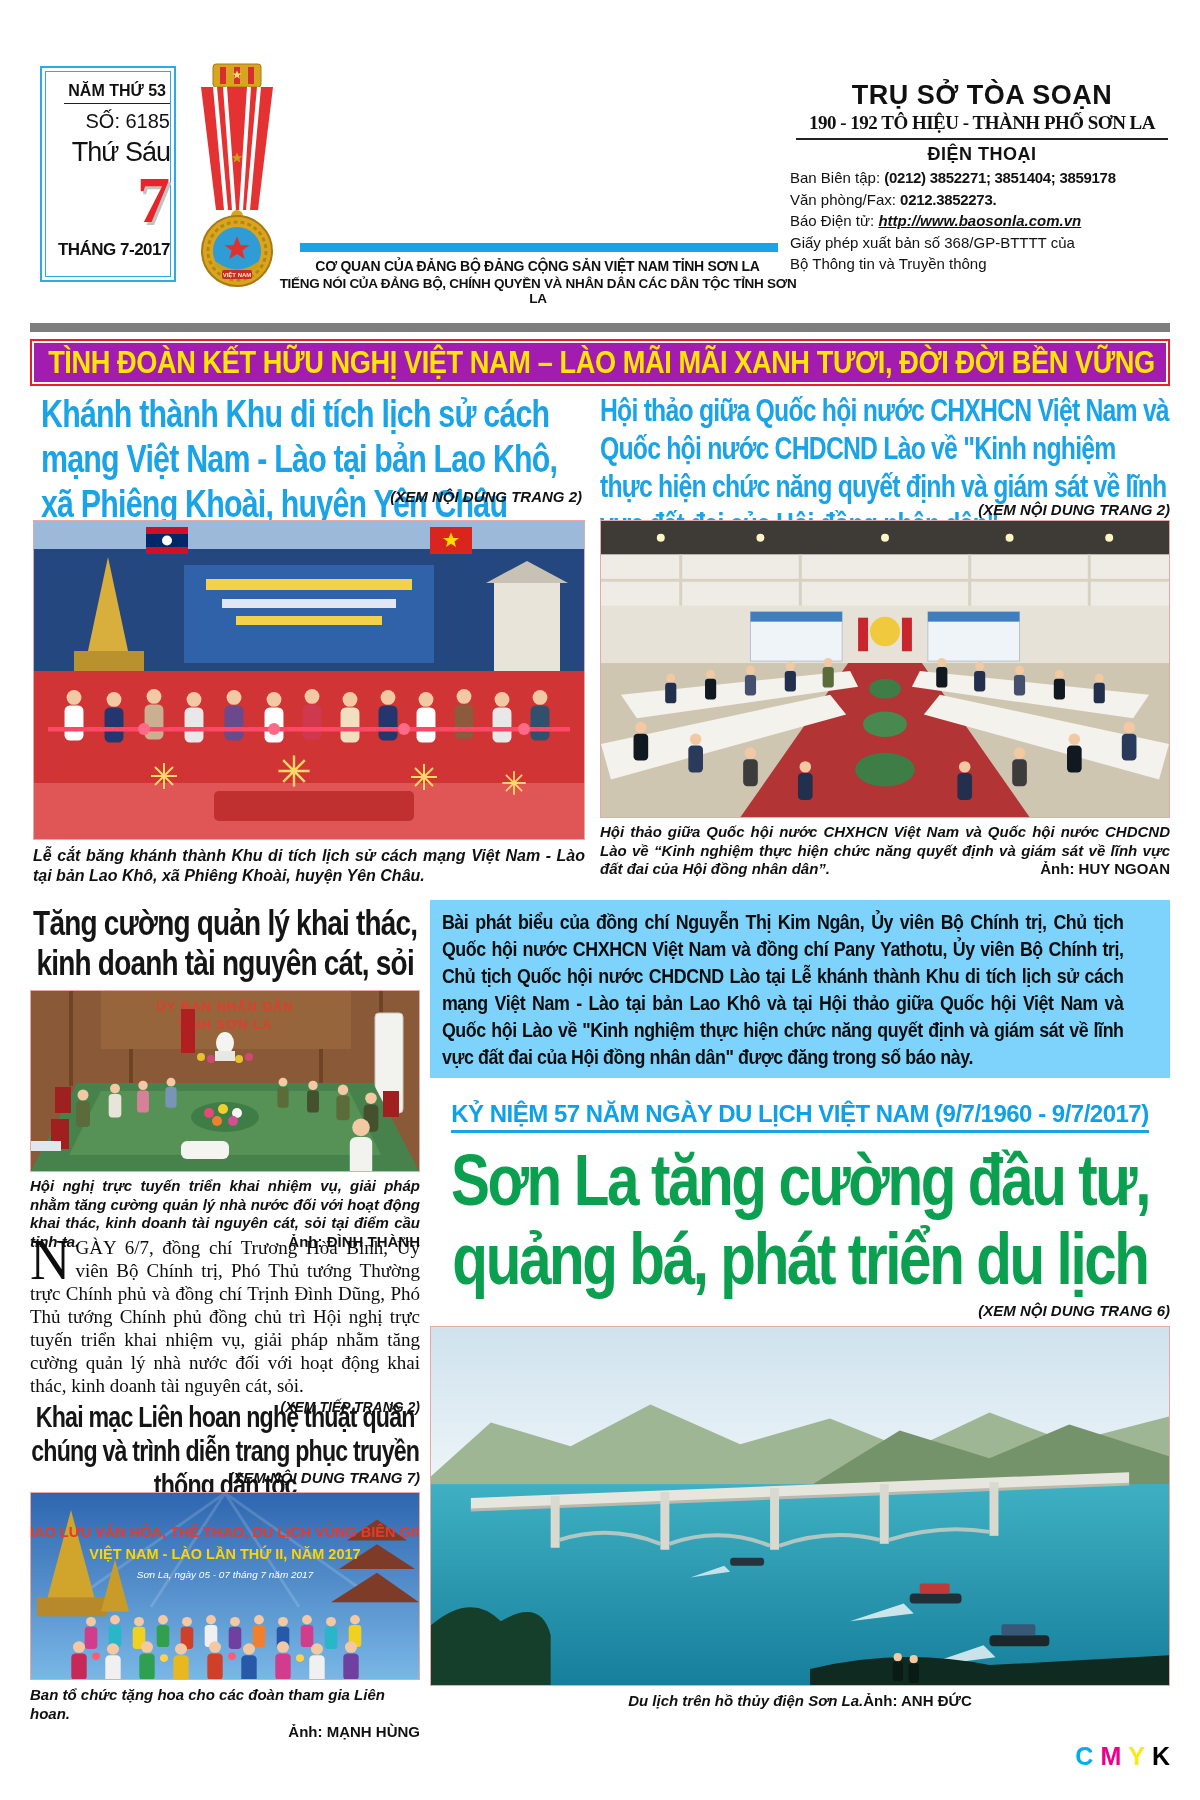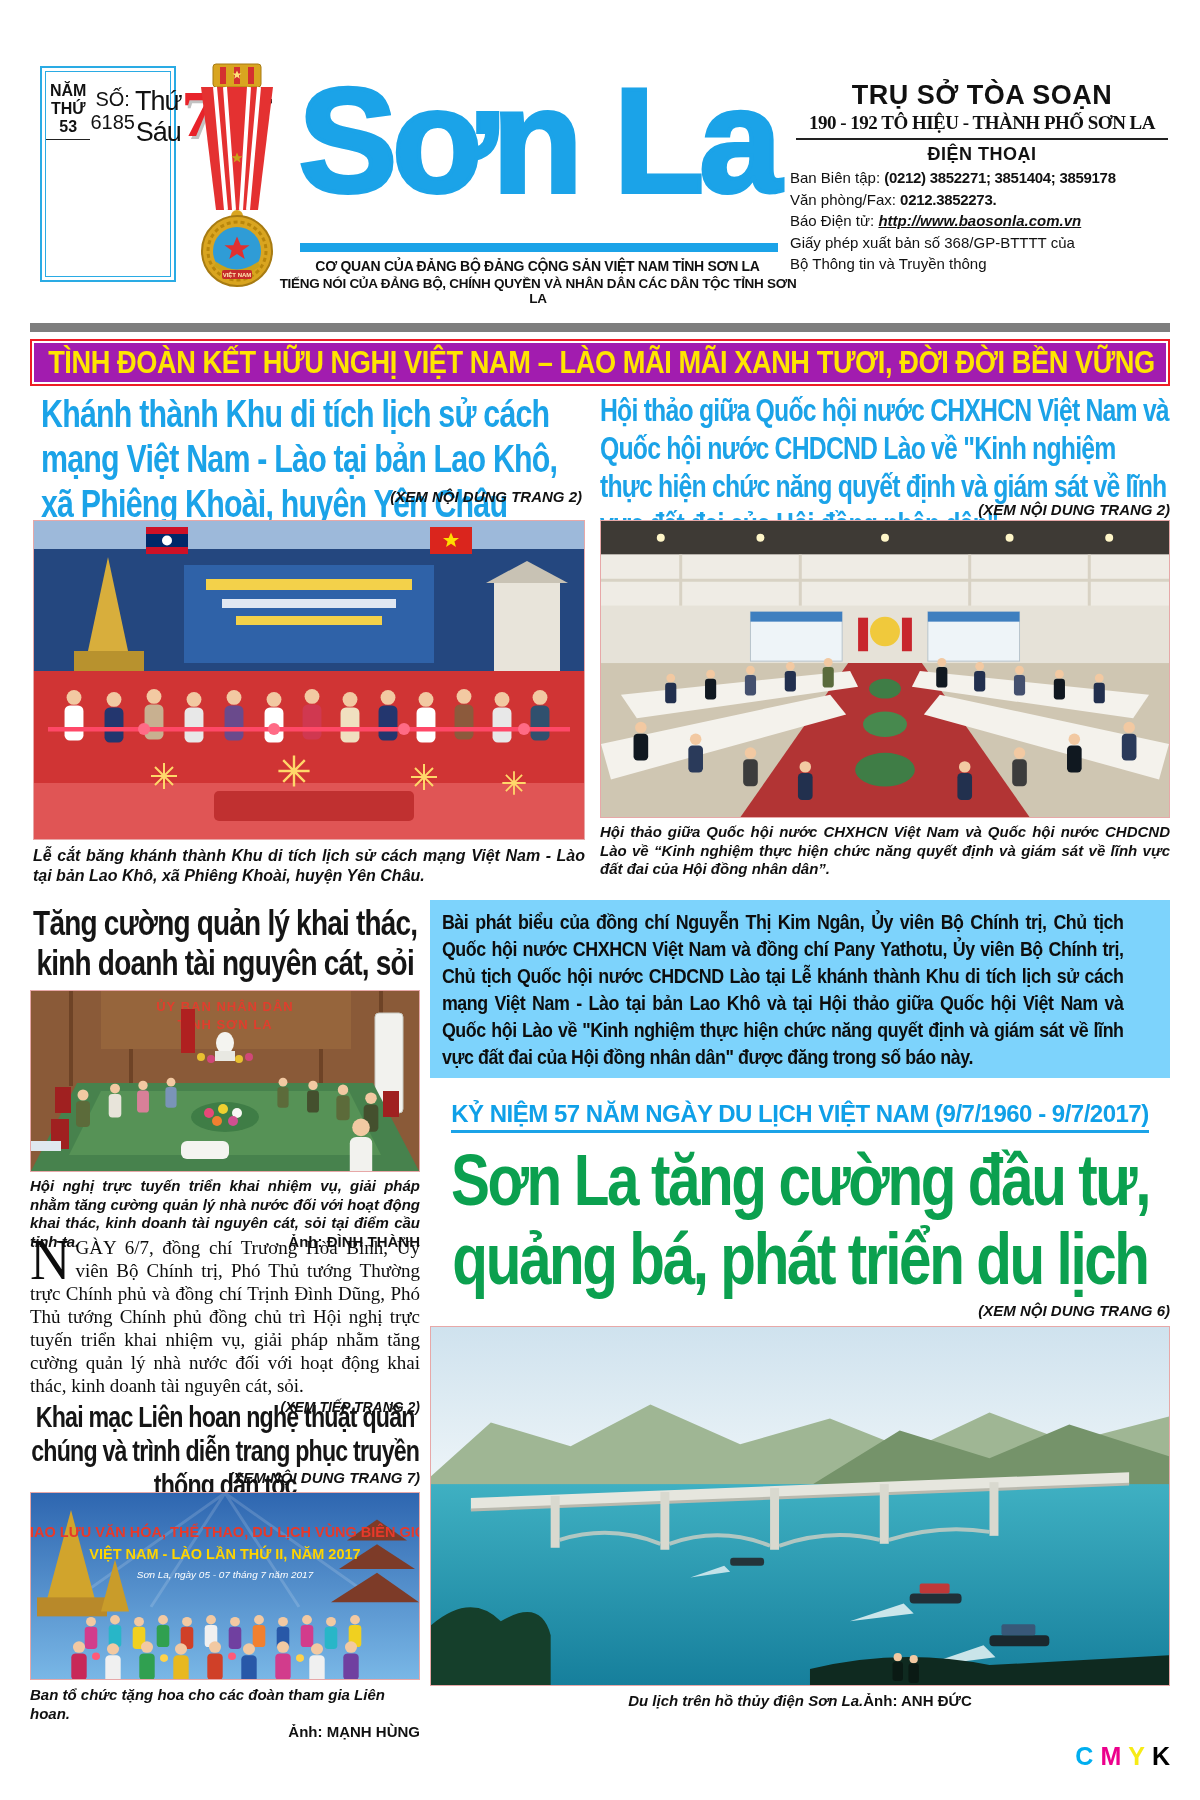--- a/index.html
+++ b/index.html
@@ -12,21 +12,21 @@
   .hl-black{color:#151515;font-weight:bold;letter-spacing:-1px;}
   .note{font-weight:bold;font-style:italic;font-size:15px;text-align:right;color:#111;}
   .cap{font-weight:bold;font-style:italic;font-size:16px;line-height:19.5px;text-align:justify;color:#101010;}
   .cap-sm{font-size:15px;line-height:18.5px;}
   .credit{font-style:normal;font-weight:bold;text-align:right;font-size:15px;}
   .photo{border:1px solid #e7a8a8;box-sizing:border-box;overflow:hidden;background:#84cc16;}
   .photo svg{display:block;width:100%;height:100%;}
   
   .issue-outer{border:2px solid #2aabe4;padding:3px;box-sizing:border-box;background:#fff;}
   .issue-inner{border:1px solid #2aabe4;height:100%;box-sizing:border-box;text-align:center;
-               display:flex;flex-direction:row;align-items:flex-start;justify-content:flex-start;padding-top:10px;}
+               display:flex;flex-direction:column;align-items:flex-end;justify-content:flex-start;padding-top:10px;}
   .iyear{font-size:16px;font-weight:bold;border-bottom:1.5px solid #222;padding:0 4px 3px;}
   .inum{font-size:20px;margin-top:6px;}
   .iday{font-size:27px;margin-top:4px;letter-spacing:-1px;}
   .ibig{font-family:"Liberation Serif",serif;font-weight:bold;font-size:66px;line-height:64px;color:#e8232a;
         text-shadow:2.5px 2.5px 0 #c2c2c2;}
   .imonth{font-size:17px;font-weight:bold;margin-top:8px;letter-spacing:-0.5px;}
   
   .mast{font-weight:bold;color:#1ba3e8;text-align:center;font-size:148px;line-height:182px;
         letter-spacing:-5px;-webkit-text-stroke:4px #1ba3e8;}
   .orgline{font-weight:bold;text-align:center;color:#111;letter-spacing:-0.3px;}
@@ -85,21 +85,20 @@
       <circle cx="55" cy="193" r="35" fill="#d9a520" stroke="#a77b12" stroke-width="2"></circle>
       <circle cx="55" cy="193" r="29" fill="none" stroke="#b8860b" stroke-width="3" stroke-dasharray="4 3"></circle>
       <circle cx="55" cy="193" r="24" fill="#2f9cd6"></circle>
       <use href="#st" transform="translate(55,191) scale(1.25)" fill="#e03030"></use>
       <path d="M33,206 Q55,222 77,206" stroke="#caa21a" stroke-width="5" fill="none"></path>
       <rect x="40" y="212" width="30" height="9" rx="2" fill="#c62a2a"></rect>
       <text x="55" y="219" text-anchor="middle" font-size="6" fill="#ffe9b0" font-weight="bold">VIỆT NAM</text>
     </svg>
   </div>
 
-  <div class="abs mast" style="left:295px;top:50px;width:485px;height:186px">Sơn La</div>
   <div class="abs" style="left:300px;top:243px;width:478px;height:9px;background:#1ba3e8"></div>
   <div class="abs orgline" style="left:290px;top:258px;width:495px;font-size:14px">CƠ QUAN CỦA ĐẢNG BỘ ĐẢNG CỘNG SẢN VIỆT NAM TỈNH SƠN LA</div>
   <div class="abs orgline" style="left:278px;top:276px;width:520px;font-size:13.5px">TIẾNG NÓI CỦA ĐẢNG BỘ, CHÍNH QUYỀN VÀ NHÂN DÂN CÁC DÂN TỘC TỈNH SƠN LA</div>
 
   <div class="abs ofc" style="left:790px;top:80px;width:384px">
     <div class="ofc-title">TRỤ SỞ TÒA SOẠN</div>
     <div class="ofc-addr">190 - 192  TÔ HIỆU - THÀNH PHỐ SƠN LA</div>
     <div class="ofc-phone">ĐIỆN THOẠI</div>
     <div>
       <span>Ban Biên tập:</span>
@@ -232,20 +231,21 @@
         <use href="#pp" transform="translate(420,252) scale(1.05)" fill="#3c3c3c"></use>
         <use href="#pp" transform="translate(365,266) scale(1.05)" fill="#22304e"></use>
       </g>
       <ellipse cx="285" cy="170" rx="16" ry="10" fill="#3f7d46"></ellipse>
       <ellipse cx="285" cy="206" rx="22" ry="13" fill="#47894e"></ellipse>
       <ellipse cx="285" cy="252" rx="30" ry="17" fill="#3f7d46"></ellipse>
     </svg>
   </div>
   <div class="abs" style="left:600px;top:823px;width:570px">
     <div class="cap cap-sm">Hội thảo giữa Quốc hội nước CHXHCN Việt Nam và Quốc hội nước CHDCND Lào về “Kinh nghiệm thực hiện chức năng quyết định và giám sát về lĩnh vực đất đai của Hội đồng nhân dân”.</div>
+    <div class="credit" style="margin-top:-18.5px">Ảnh: HUY NGOAN</div>
   </div>
 
   <div class="abs" style="left:30px;top:903px;width:390px">
     <div class="cond hl-black" style="width:488px;font-size:35px;line-height:40px;text-align:center">Tăng cường quản lý khai thác, kinh doanh tài nguyên cát, sỏi</div>
   </div>
 
   <div class="abs photo" style="left:30px;top:990px;width:390px;height:182px">
     <svg viewBox="0 0 388 180" preserveAspectRatio="none">
       <rect width="388" height="180" fill="#8a5a38"></rect>
       <path d="M40,0 V95 M100,0 V95 M290,0 V95 M350,0 V95" stroke="#6e4326" stroke-width="4"></path>

